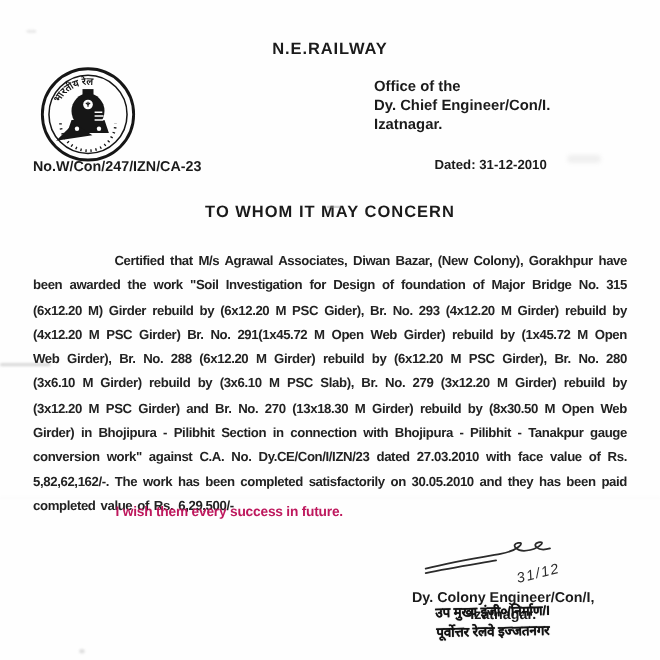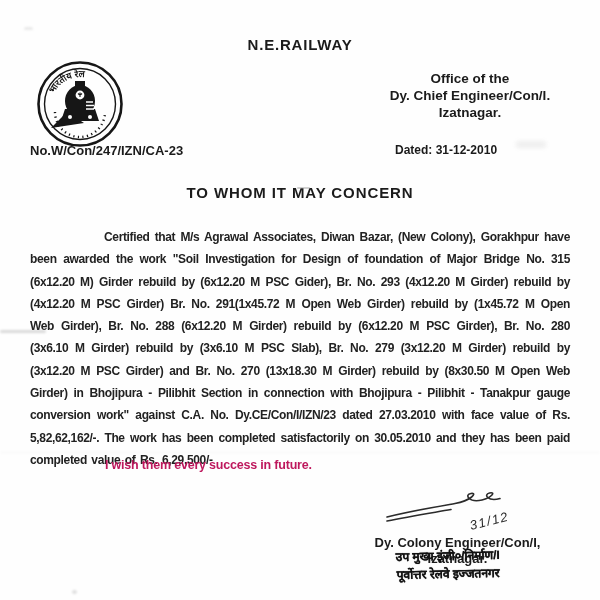--- a/index.html
+++ b/index.html
@@ -7,21 +7,21 @@
     position:relative;width:600px;height:600px;background:#fefefe;
     font-family:"Liberation Sans",sans-serif;color:#1b1b1b;overflow:hidden;
   }
   .abs{position:absolute;}
   .railway-title{
     top:36px;left:0;width:600px;text-align:center;
     font-size:15px;font-weight:700;letter-spacing:0.8px;
   }
   .logo-wrap{top:60px;left:36px;width:88px;height:88px;}
   .office-block{
-    top:70px;left:340px;width:260px;text-align:center;
+    top:70px;left:340px;width:260px;
     font-size:13.5px;font-weight:700;line-height:17px;
   }
   .ref-number{top:143px;left:30px;font-size:13px;font-weight:700;}
   .letter-date{top:143px;left:395px;font-size:12px;font-weight:700;}
   .subject{
     top:184px;left:0;width:600px;text-align:center;
     font-size:15px;font-weight:700;letter-spacing:0.9px;
   }
   .body-par{
     top:226px;left:30px;width:540px;

